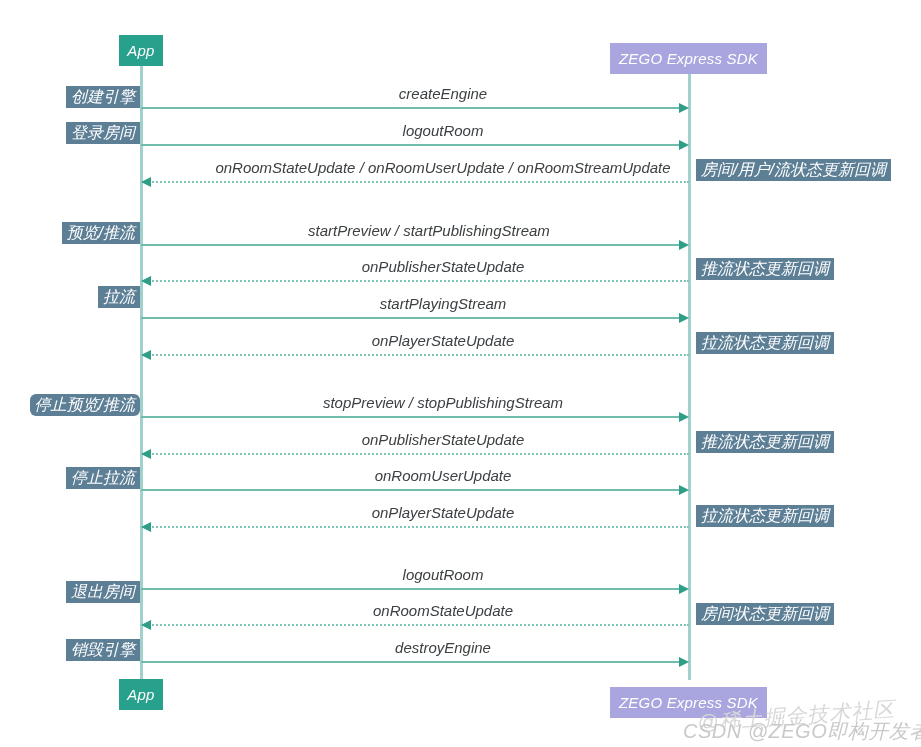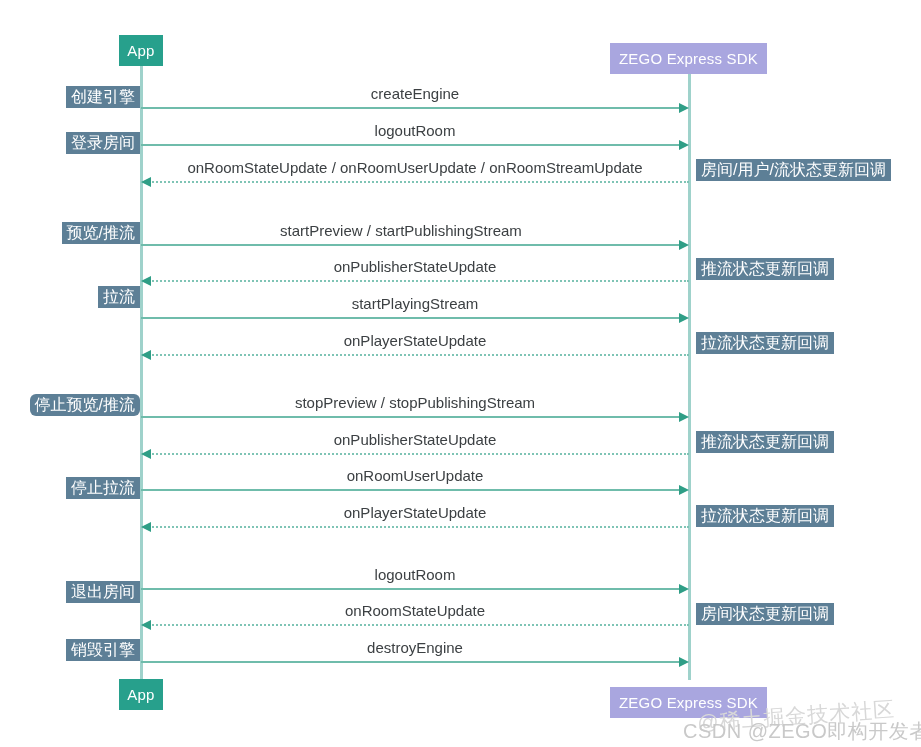--- a/index.html
+++ b/index.html
@@ -13,20 +13,21 @@
     position: relative;
     font-family: "Liberation Sans", "DejaVu Sans", sans-serif;
     overflow: hidden;
   }
 
   #diagram-root {
     position: absolute;
     left: 0; top: 0;
     width: 921px;
     height: 747px;
+    font-style: italic;
   }
 
   
   .lifeline {
     position: absolute;
     width: 3px;
     background: #9fd2cb;
   }
 
   
@@ -74,20 +75,21 @@
     border-bottom: 5px solid transparent;
     border-right: 10px solid #2f9e86;
   }
 
   .msg-label {
     position: absolute;
     font-size: 15px;
     color: #3c4043;
     white-space: nowrap;
     text-align: center;
+    margin-left: 28px;
   }
 
   
   .note {
     position: absolute;
     box-sizing: border-box;
     background: #5d7f96;
     color: #ffffff;
     font-size: 16px;
     line-height: 22px;
@@ -176,25 +178,25 @@
       <div class="msg-label" style="left: 141px; width: 548px; top: 566px;">logoutRoom</div>
       <div class="msg-line dotted" style="left: 149px; width: 540px; top: 624px;"></div>
       <div class="arrow-head left" style="top: 620px; left: 141px;"></div>
       <div class="msg-label" style="left: 141px; width: 548px; top: 602px;">onRoomStateUpdate</div>
       <div class="msg-line" style="left: 141px; width: 540px; top: 661px;"></div>
       <div class="arrow-head right" style="top: 657px; left: 679px;"></div>
       <div class="msg-label" style="left: 141px; width: 548px; top: 639px;">destroyEngine</div>
     </div>
   <div id="left-notes-layer">
       <div class="note left-note" style="top: 86px; right: 781px;">创建引擎</div>
-      <div class="note left-note" style="top: 132px; right: 781px;">登录房间</div>
+      <div class="note left-note" style="top: 122px; right: 781px;">登录房间</div>
       <div class="note left-note" style="top: 222px; right: 781px;">预览/推流</div>
       <div class="note left-note" style="top: 286px; right: 781px;">拉流</div>
       <div class="note left-note" style="top: 394px; right: 781px; border-radius: 6px;">停止预览/推流</div>
-      <div class="note left-note" style="top: 467px; right: 781px; margin-top: 10px;">停止拉流</div>
+      <div class="note left-note" style="top: 467px; right: 781px;">停止拉流</div>
       <div class="note left-note" style="top: 566px; right: 781px; margin-top: 15px;">退出房间</div>
       <div class="note left-note" style="top: 639px; right: 781px;">销毁引擎</div>
     </div>
   <div id="right-notes-layer">
       <div class="note right-note" style="top: 159px; left: 696px;">房间/用户/流状态更新回调</div>
       <div class="note right-note" style="top: 258px; left: 696px;">推流状态更新回调</div>
       <div class="note right-note" style="top: 332px; left: 696px;">拉流状态更新回调</div>
       <div class="note right-note" style="top: 431px; left: 696px;">推流状态更新回调</div>
       <div class="note right-note" style="top: 505px; left: 696px;">拉流状态更新回调</div>
       <div class="note right-note" style="top: 603px; left: 696px;">房间状态更新回调</div>

